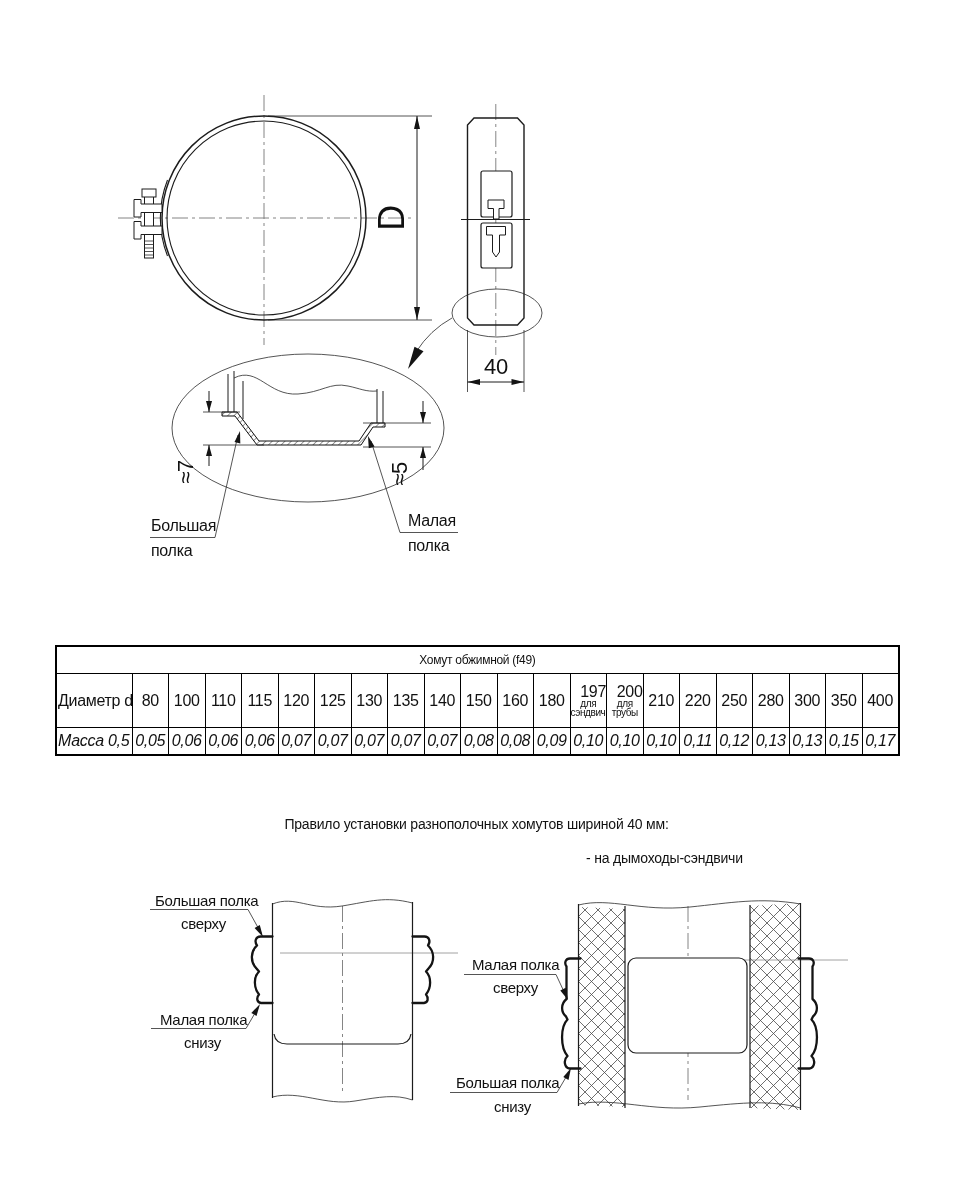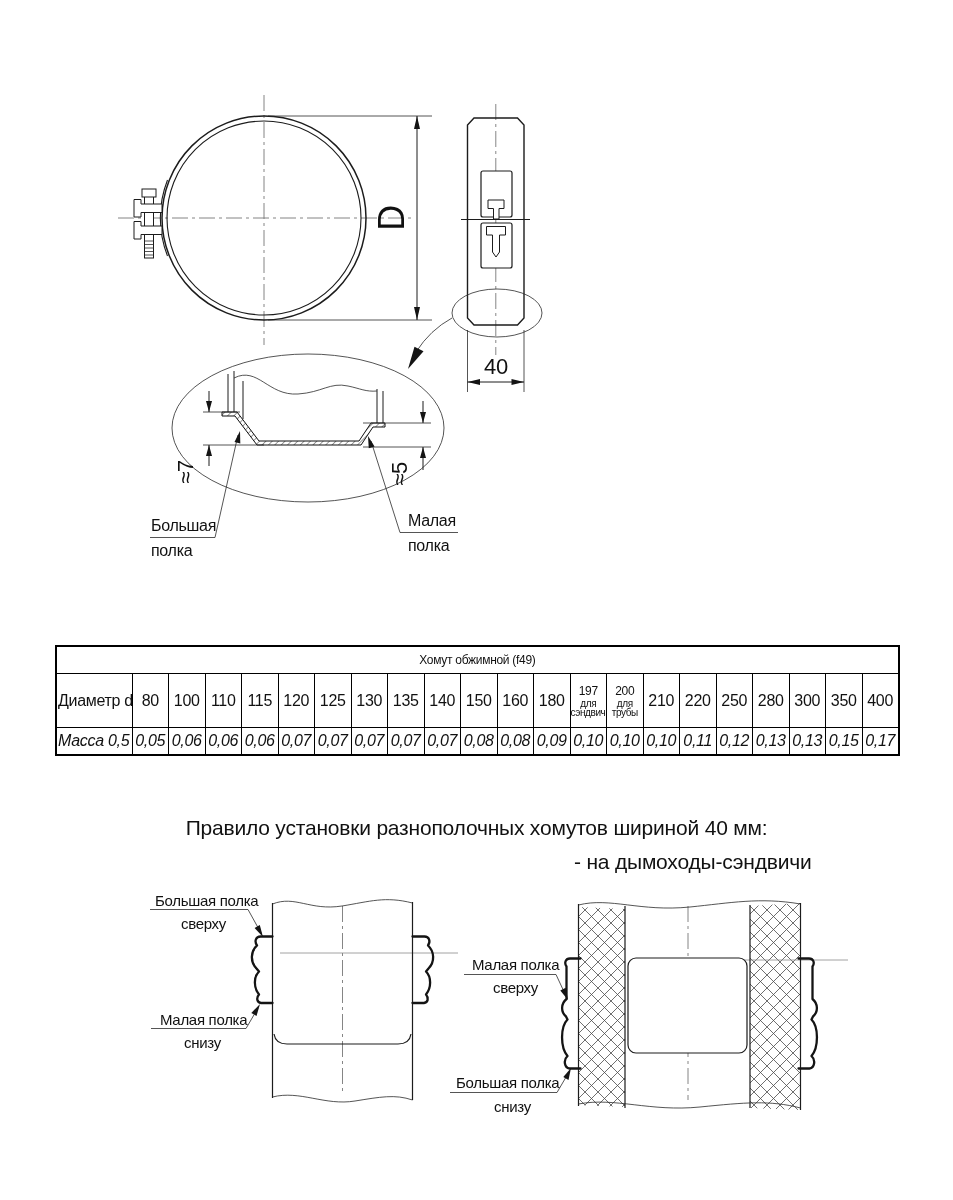--- a/index.html
+++ b/index.html
@@ -17,25 +17,25 @@
   #clamp-table{position:absolute;left:55px;top:645px;width:843px;border-collapse:collapse;
     table-layout:fixed;font-size:16px;letter-spacing:-0.3px;}
   #clamp-table td{border:1px solid #000;text-align:center;vertical-align:middle;padding:0;
     overflow:hidden;white-space:nowrap;}
   #clamp-table{border:2px solid #000;}
   #clamp-table tr.hdr td{height:26px;font-size:12px;}
   #clamp-table tr.dia td{height:53px;}
   #clamp-table tr.mass td{height:26px;font-style:italic;}
   #clamp-table td.lbl{text-align:left;padding-left:1px;}
   #clamp-table .note{font-size:10px;line-height:9px;letter-spacing:-0.4px;}
-  #clamp-table .num{font-size:12px;line-height:15px;}
-  .heading{position:absolute;font-size:21px;letter-spacing:-0.2px;color:#111;}
+  #clamp-table .num{font-size:16px;line-height:15px;text-align:right;}
+  .heading{position:absolute;font-size:14px;letter-spacing:-0.2px;color:#111;}
   #rules-title{left:0;top:816px;width:953px;text-align:center;}
   #left-heading{left:148px;top:850px;}
-  #right-heading{left:574px;top:850px;}
+  #right-heading{left:586px;top:850px;}
 </style>
 </head>
 <body>
 
 <div id="page">
 
   <svg style="top:0" width="953" height="630" viewBox="0 0 953 630">
     <defs>
       <pattern id="hatch" width="4.5" height="4.5" patternUnits="userSpaceOnUse" patternTransform="rotate(45)">
         <line x1="0" y1="0" x2="0" y2="4.5" stroke="#333" stroke-width="1"></line>

